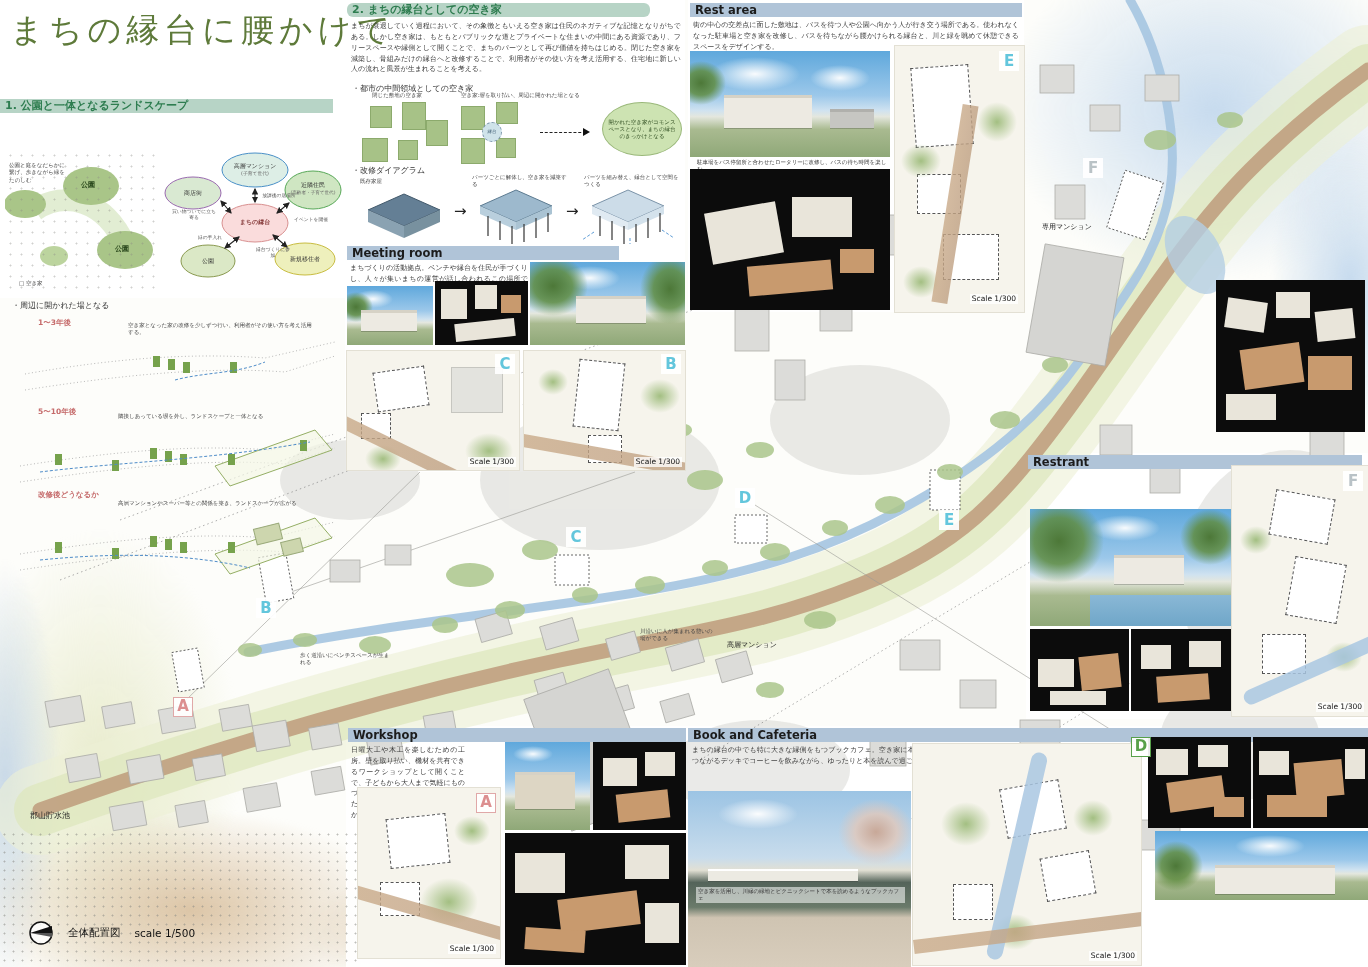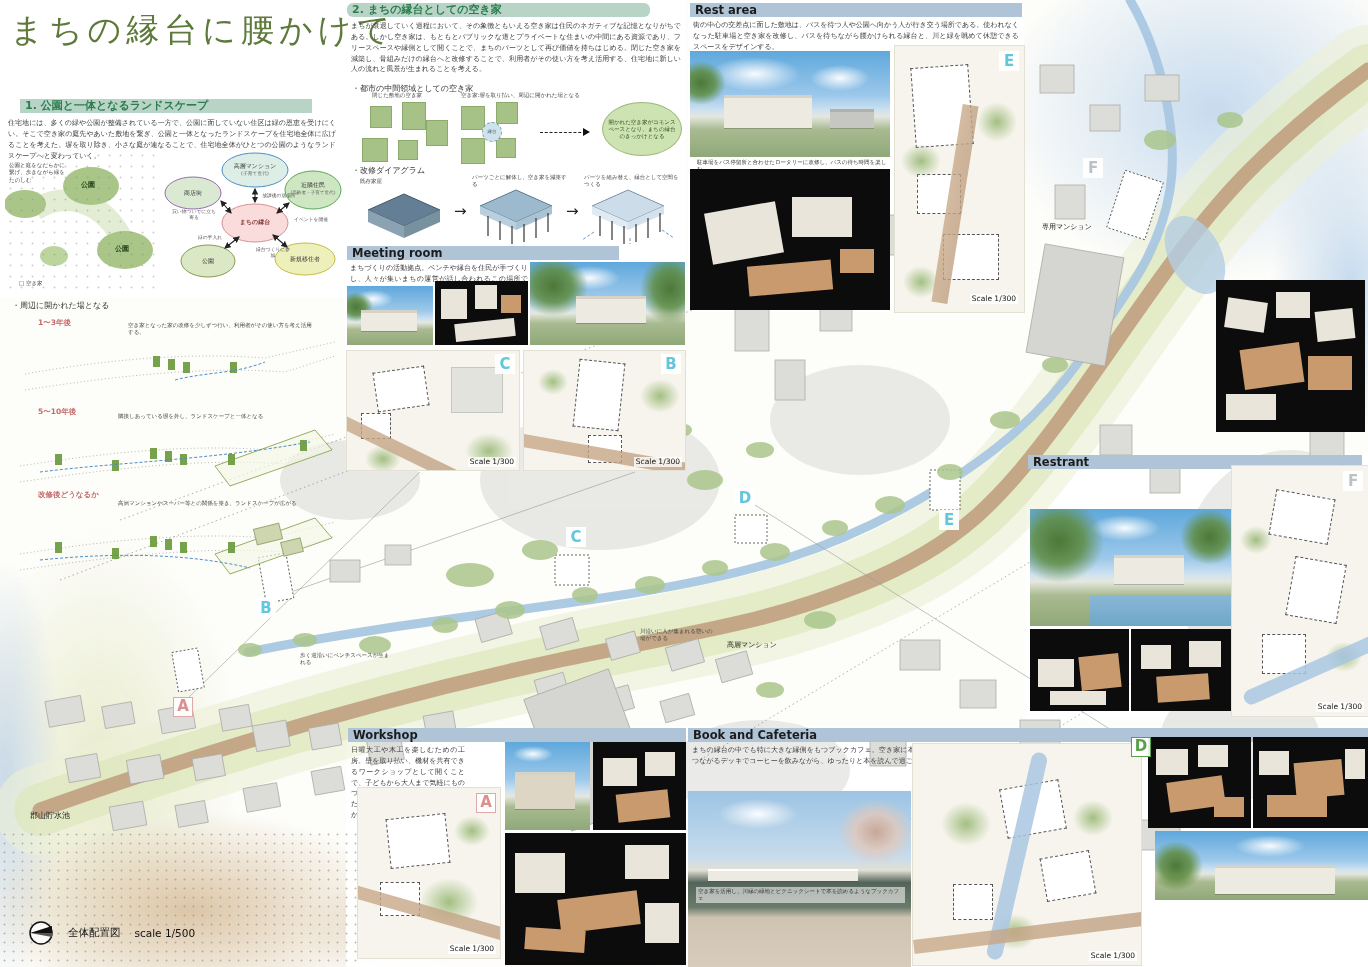--- a/index.html
+++ b/index.html
@@ -205,22 +205,21 @@
       <path d="M2,13 L24,6 L24,13 Z" fill="#111"></path>
         <path d="M2,13 L24,13 L24,17 Z" fill="#555"></path>
     </svg>
     <span>全体配置図</span>
     <span>scale 1/500</span>
   </div>
 
   <div class="panelbg" style="left:0;top:0;width:345px;height:298px;"></div>
   <div class="poster-title" style="left:10px;top:8px;z-index:3;">まちの縁台に腰かけて</div>
 
-  <div class="hdr hdr-green" style="left:20px;top:99px;width:292px;z-index:3;">1. 公園と一体となるランドスケープ</div>
-  <div class="body-txt" style="left:8px;top:118px;width:328px;z-index:3;">住宅地には、多くの緑や公園が整備されている一方で、公園に面していない住区は緑の恩恵を受けにくい。そこで空き家の庭先やあいた敷地を繋ぎ、公園と一体となったランドスケープを住宅地全体に広げることを考えた。塀を取り除き、小さな庭が連なることで、住宅地全体がひとつの公園のようなランドスケープへと変わっていく。</div>
+  <div class="hdr hdr-green" style="left:0;top:99px;width:333px;z-index:3;">1. 公園と一体となるランドスケープ</div>
 
   <div class="abs" style="left:5px;top:150px;width:158px;height:142px;z-index:3;">
     <div class="dotpat" style="left:0;top:0;width:158px;height:142px;background-size:11px 11px;opacity:.4;"></div>
     <svg width="158" height="142" viewBox="0 0 158 142" style="position:absolute;left:0;top:0;">
       <path d="M30,60 C60,40 100,50 120,95" stroke="#dbe8c8" stroke-width="22" fill="none" opacity=".8"></path>
       <ellipse cx="86" cy="36" rx="28" ry="19" fill="#a9c588"></ellipse>
       <ellipse cx="20" cy="54" rx="21" ry="14" fill="#a9c588"></ellipse>
       <ellipse cx="120" cy="100" rx="28" ry="19" fill="#a9c588"></ellipse>
       <ellipse cx="49" cy="106" rx="14" ry="10" fill="#bcd49e"></ellipse>
     </svg>

